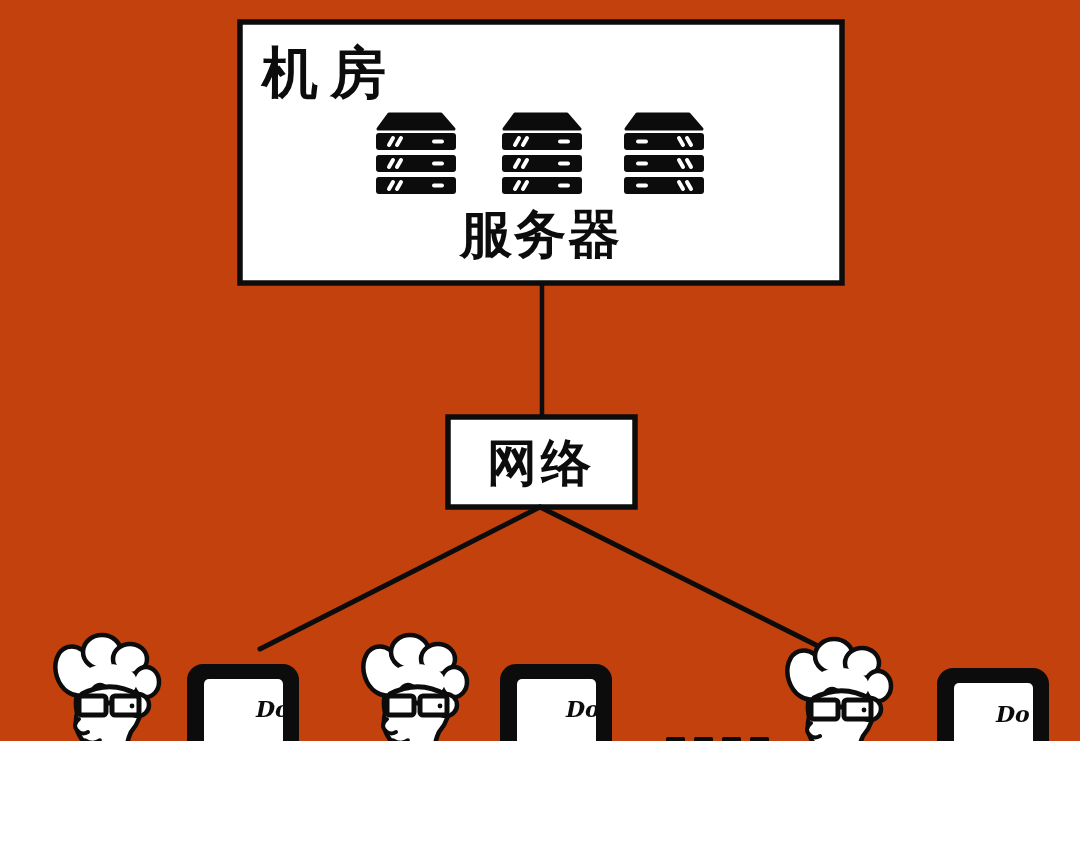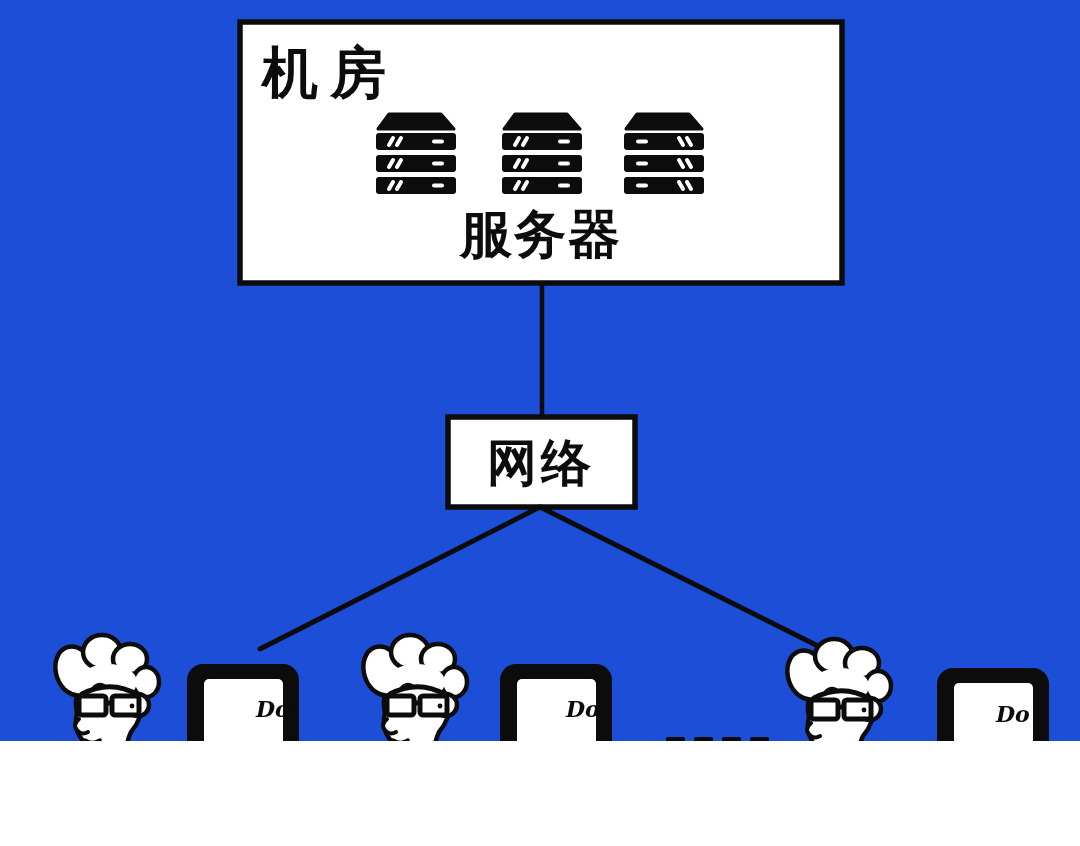--- a/index.html
+++ b/index.html
@@ -1,19 +1,19 @@
 <!DOCTYPE html>
 <html><head>
 <meta charset="utf-8">
 <style>
   html,body{margin:0;padding:0;background:#ffffff;}
   .canvas{
     position:relative;
     width:1080px;height:741px;
-    background:#1d4ed8;
+    background:#c2410c;
     font-family:"Liberation Sans", sans-serif;
     overflow:hidden;
   }
   svg{position:absolute;left:0;top:0;}
   .cjk-room{
     font-family:"Liberation Sans", sans-serif;
     font-size:56px;font-weight:700;letter-spacing:12px;fill:#0c0c0c;
   }
   .cjk-servers{
     font-family:"Liberation Sans", sans-serif;

